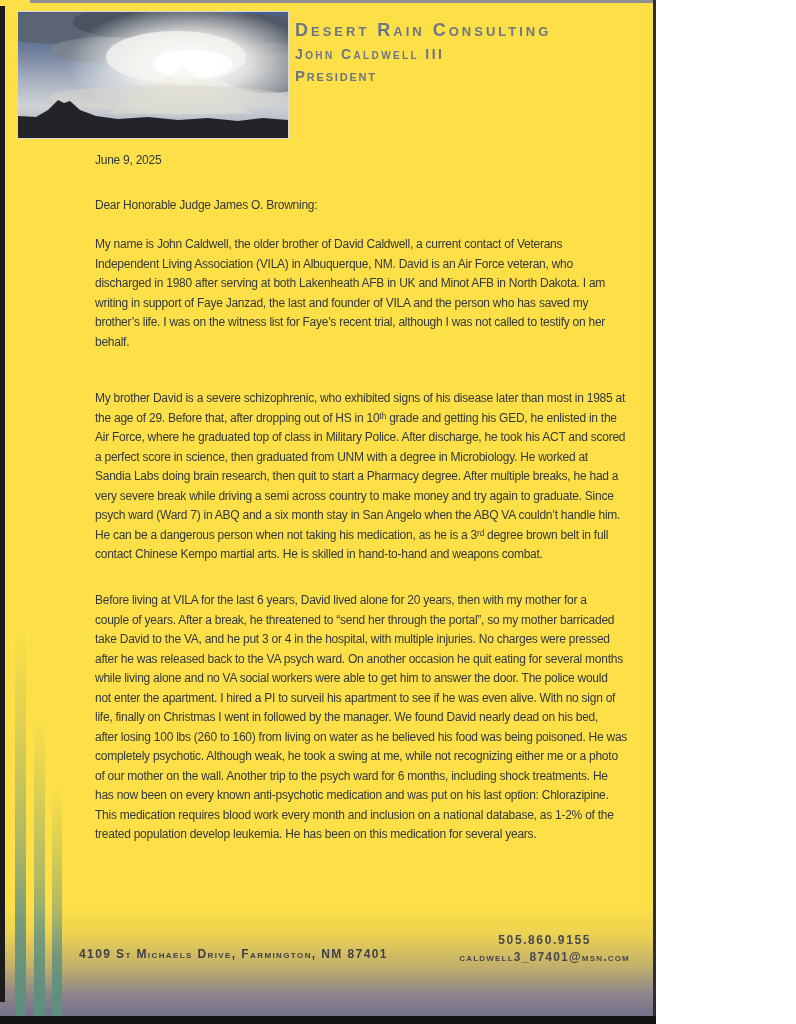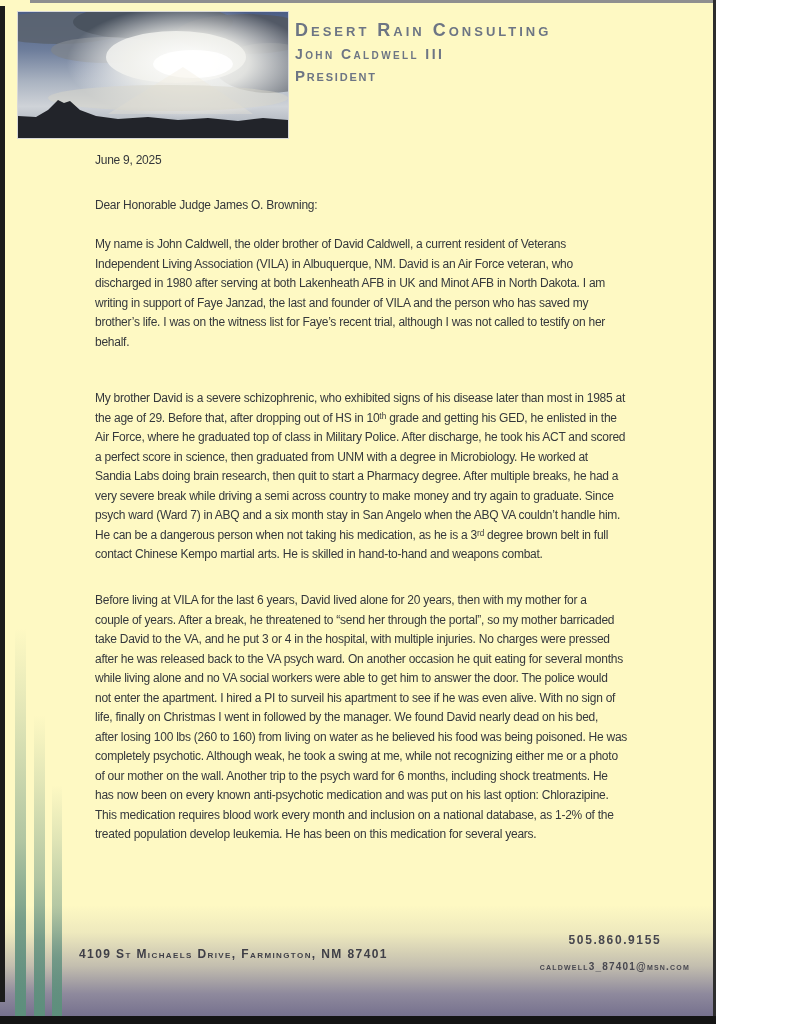--- a/index.html
+++ b/index.html
@@ -1,17 +1,17 @@
 <!DOCTYPE html>
 <html><head>
 <meta charset="utf-8">
 <style>
   html,body{margin:0;padding:0;background:#ffffff;}
   .page{
-    position:relative;width:716px;height:1024px;background:#fef9c3;
+    position:relative;width:656px;height:1024px;background:#fde047;
     font-family:"Liberation Sans","DejaVu Sans",sans-serif;overflow:hidden;
   }
   
   .edge-top{position:absolute;left:30px;right:0;top:0;height:3px;background:#8f8f8f;z-index:6;}
   .edge-left{position:absolute;left:0;top:6px;width:5px;height:996px;background:#1c1c1c;z-index:6;}
   .edge-right{position:absolute;right:0;top:0;width:3px;height:100%;background:#2e2e2e;z-index:6;}
   .edge-bottom{position:absolute;left:0;right:0;bottom:0;height:8px;background:#141414;z-index:6;}
   
   .photo{position:absolute;left:17px;top:11px;width:270px;height:126px;border:1px solid #d9d9d9;z-index:2;}
   .photo svg{display:block;width:100%;height:100%;}
@@ -37,21 +37,21 @@
   .stripe{position:absolute;z-index:2;
     background:linear-gradient(180deg,rgba(99,145,128,0) 0%,rgba(99,145,128,0.18) 22%,
       rgba(99,145,128,0.5) 55%,rgba(99,145,128,0.85) 75%,#5d8f7c 100%);}
   .stripe-1{left:15px;top:628px;width:11px;height:388px;}
   .stripe-2{left:34px;top:715px;width:11px;height:301px;}
   .stripe-3{left:52px;top:785px;width:10px;height:231px;}
   .footer-address{position:absolute;left:79px;top:947px;z-index:4;color:#3f3f47;
     font-size:12px;font-variant:small-caps;letter-spacing:1.4px;font-weight:bold;}
   .footer-contact{position:absolute;right:26px;top:933px;z-index:4;text-align:center;color:#47474f;}
   .footer-contact .phone{font-size:12px;letter-spacing:1.6px;font-weight:bold;}
-  .footer-contact .email{font-size:10px;font-variant:small-caps;letter-spacing:1.2px;font-weight:bold;margin-top:14px;}
+  .footer-contact .email{font-size:12px;font-variant:small-caps;letter-spacing:1.2px;font-weight:bold;margin-top:3px;}
 </style>
 </head>
 <body>
 
 <div class="page">
 
   <div class="edge-top"></div>
   <div class="edge-left"></div>
   <div class="edge-right"></div>
   <div class="edge-bottom"></div>
@@ -95,21 +95,21 @@
   <div class="brand">
     <div class="company">Desert Rain Consulting</div>
     <div class="person">John Caldwell III</div>
     <div class="role">President</div>
   </div>
 
   <div class="letter">
     <div class="date">June 9, 2025</div>
     <div class="salutation">Dear Honorable Judge James O. Browning:</div>
     <div class="p1">
-        <div class="line">My name is John Caldwell, the older brother of David Caldwell, a current resident of Veterans</div>
+        <div class="line">My name is John Caldwell, the older brother of David Caldwell, a current contact of Veterans</div>
         <div class="line">Independent Living Association (VILA) in Albuquerque, NM. David is an Air Force veteran, who</div>
         <div class="line">discharged in 1980 after serving at both Lakenheath AFB in UK and Minot AFB in North Dakota. I am</div>
         <div class="line">writing in support of Faye Janzad, the last and founder of VILA and the person who has saved my</div>
         <div class="line">brother’s life. I was on the witness list for Faye’s recent trial, although I was not called to testify on her</div>
         <div class="line">behalf.</div>
       </div>
     <div class="p2">
         <div class="line">My brother David is a severe schizophrenic, who exhibited signs of his disease later than most in 1985 at</div>
         <div class="line">the age of 29. Before that, after dropping out of HS in 10ᵗʰ grade and getting his GED, he enlisted in the</div>
         <div class="line">Air Force, where he graduated top of class in Military Police. After discharge, he took his ACT and scored</div>

